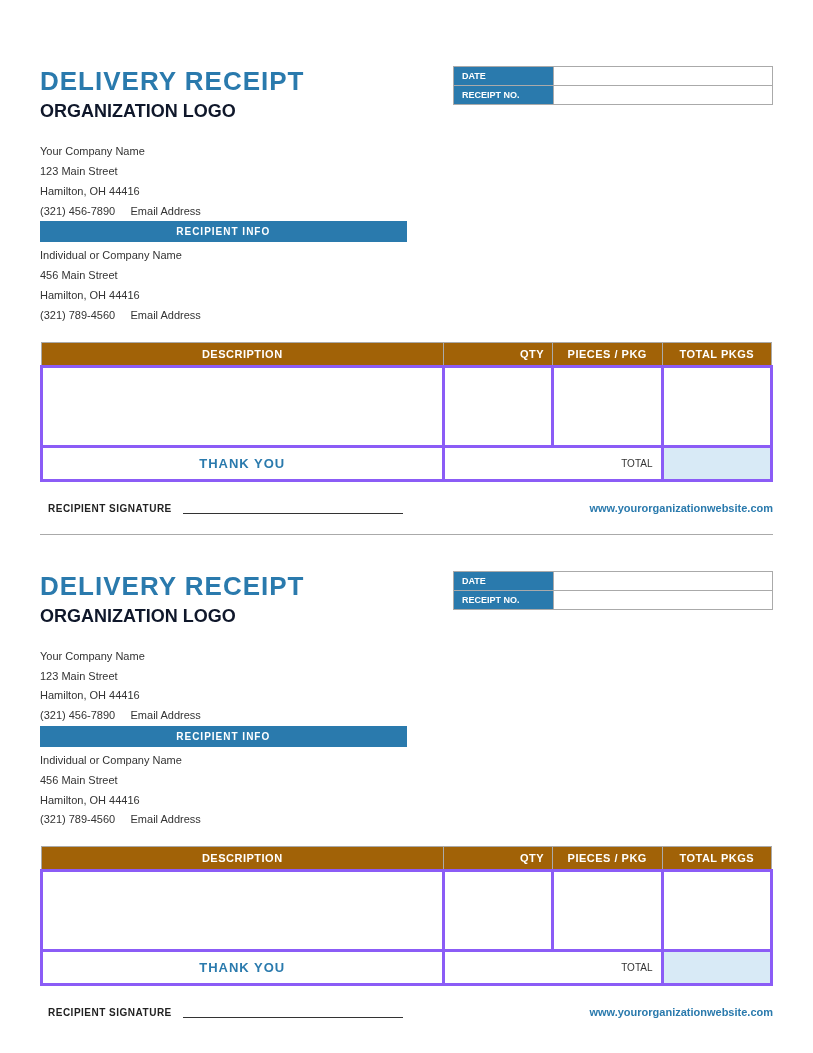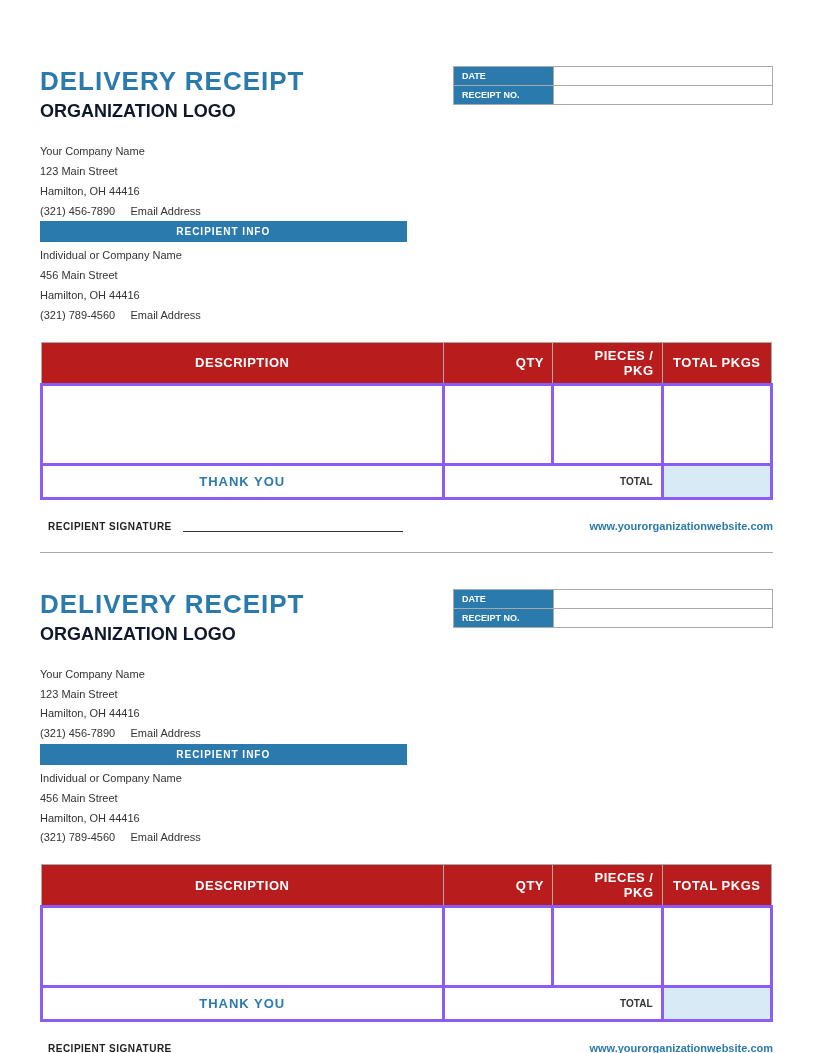--- a/index.html
+++ b/index.html
@@ -108,26 +108,26 @@
       padding-top: 4px;
     }
 
     .items-table {
       width: 100%;
       border-collapse: collapse;
       margin-bottom: 0;
     }
 
     .items-table th {
-      background-color: #b91c1c;
+      background-color: #a16207;
       color: #fff;
       font-weight: bold;
       text-align: center;
       padding: 5px 8px;
-      font-size: 13px;
+      font-size: 11px;
       letter-spacing: 0.5px;
       text-transform: uppercase;
       border: 1px solid #aaa;
     }
 
     .items-table td {
       border: 3px solid #8b5cf6;
       padding: 4px 8px;
       height: 80px;
       vertical-align: top;
@@ -137,21 +137,21 @@
       width: 55%;
     }
 
     .items-table .qty-col {
       width: 15%;
       text-align: right;
     }
 
     .items-table .pieces-col {
       width: 15%;
-      text-align: right;
+      text-align: center;
     }
 
     .items-table .total-col {
       width: 15%;
     }
 
     .thank-you-row td {
       height: auto !important;
       vertical-align: middle;
     }
@@ -160,21 +160,21 @@
       text-align: center;
       font-weight: bold;
       color: #2a7aad;
       font-size: 13px;
       letter-spacing: 1px;
       padding: 8px !important;
     }
 
     .total-label-cell {
       font-size: 10px;
-      font-weight: bold;
+      font-weight: normal;
       color: #333;
       text-align: left;
       padding: 8px !important;
       height: auto !important;
     }
 
     .total-value-cell {
       background-color: #d8eaf6;
       height: auto !important;
       padding: 8px !important;

